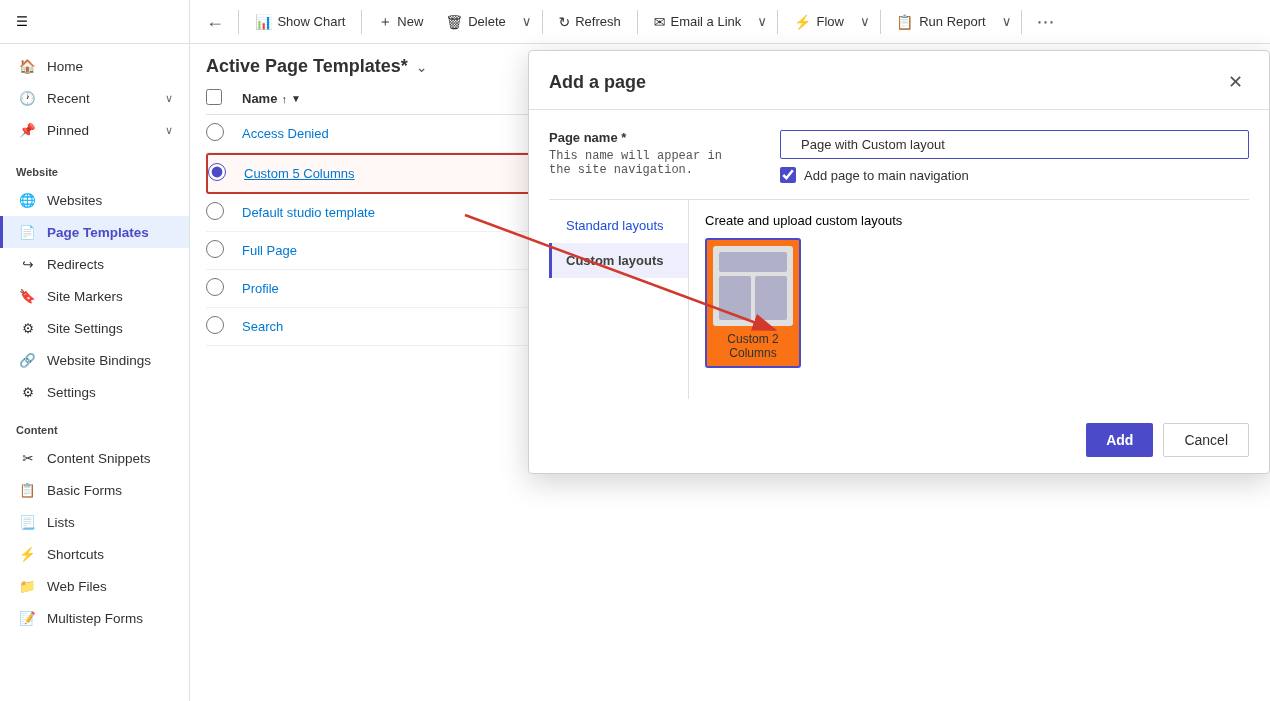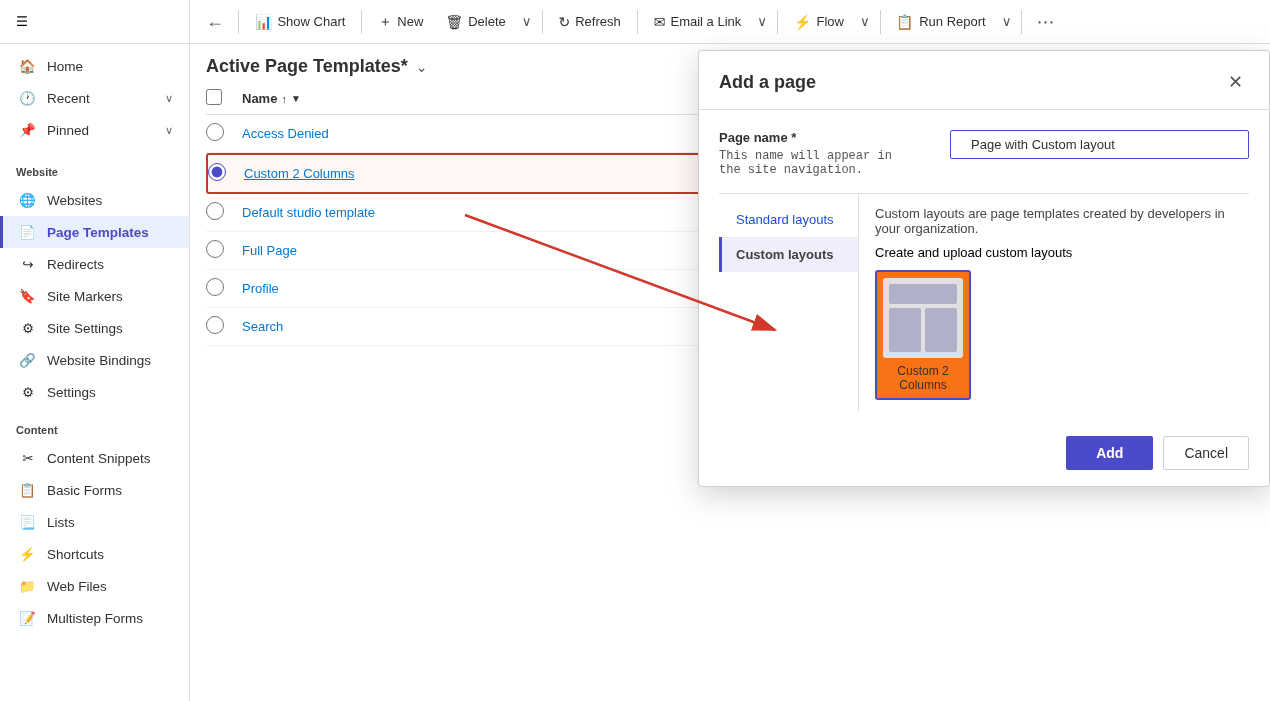--- a/index.html
+++ b/index.html
@@ -142,21 +142,21 @@
       font-size: 13px;
     }
     .row-link { color: #0078d4; cursor: pointer; text-decoration: none; }
     .row-radio { width: 18px; height: 18px; accent-color: #4b4ac8; }
 
     
     .dialog {
       position: fixed;
       top: 50px;
       right: 0;
-      width: 572px;
+      width: 742px;
       background: #fff;
       border: 1px solid #d0d0d0;
       border-radius: 4px;
       box-shadow: 0 8px 30px rgba(0,0,0,0.18);
       z-index: 200;
       padding: 0;
     }
     .dialog-header {
       display: flex;
       align-items: center;
@@ -310,21 +310,21 @@
     .dialog-footer {
       display: flex;
       justify-content: flex-end;
       gap: 10px;
       padding: 12px 20px 16px 20px;
     }
     .btn-primary {
       background: #4b4ac8;
       color: #fff;
       border: none;
-      padding: 8px 30px;
+      padding: 8px 20px;
       font-size: 14px;
       border-radius: 2px;
       cursor: pointer;
       font-weight: 600;
     }
     .btn-secondary {
       background: #fff;
       color: #323130;
       border: 1px solid #d0d0d0;
       padding: 8px 20px;
@@ -538,21 +538,21 @@
       <div class="col-website">
         <a class="row-link">Contoso Learn - conto</a>
       </div>
     </div>
 
     <div class="table-row selected-row-wrapper" style="display:flex; align-items:center; padding:8px 0; border:2px solid #c0392b; border-radius:3px; background:#fff8f6;">
       <div class="col-check">
         <input type="radio" class="row-radio" checked="" style="">
       </div>
       <div class="col-name">
-        <a class="row-link" style="text-decoration:underline;">Custom 2 Columns</a>
+        <a class="row-link" style="text-decoration:underline;">Custom 5 Columns</a>
       </div>
       <div class="col-website">
         <a class="row-link">Contoso Learn - conto</a>
       </div>
     </div>
 
     <div class="table-row">
       <div class="col-check">
         <input type="radio" class="row-radio" style="">
       </div>
@@ -614,36 +614,39 @@
 
   <div class="dialog-body">
 
     <div class="form-row">
       <div class="form-label-col">
         <div class="form-label">Page name *</div>
         <div class="form-sublabel">This name will appear in the site navigation.</div>
       </div>
       <div class="form-input-col">
         <input class="form-input" type="text" value="Page with Custom layout" style="">
+        <div class="checkbox-row">
+          <input type="checkbox" class="checkbox-input" checked="" style="">
+          <label class="checkbox-label">Add page to main navigation</label>
+        </div>
       </div>
     </div>
 
     <div class="layout-section">
 
       <div class="layout-tabs">
         <div class="layout-tab">
           <span>Standard layouts</span>
         </div>
         <div class="layout-tab active">
           <span>Custom layouts</span>
         </div>
       </div>
 
       <div class="layout-content">
-        <div class="layout-info">Custom layouts are page templates created by developers in your organization.</div>
         <a class="layout-link">Create and upload custom layouts</a>
 
         <div class="template-grid">
           <div class="template-card selected">
 
             <div class="thumb-custom2">
               <div class="thumb-header"></div>
               <div class="thumb-left"></div>
               <div class="thumb-right"></div>
             </div>

